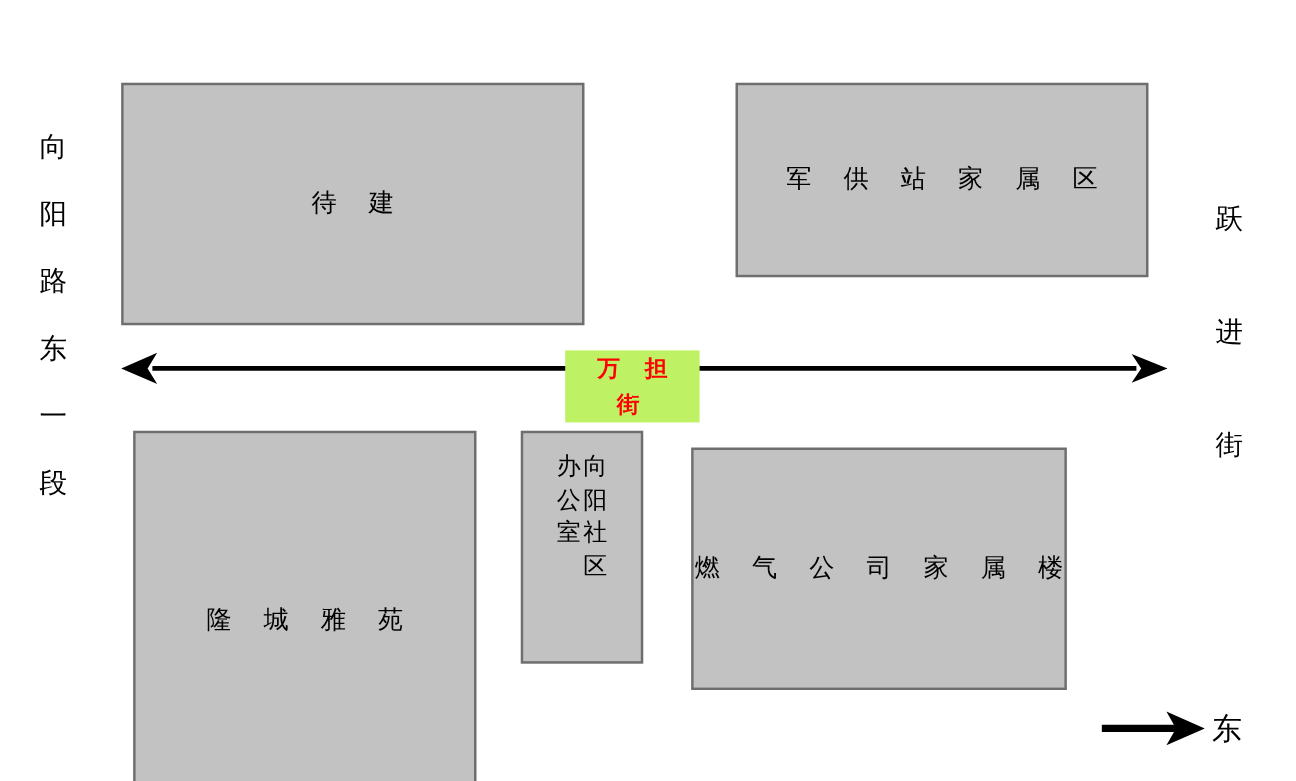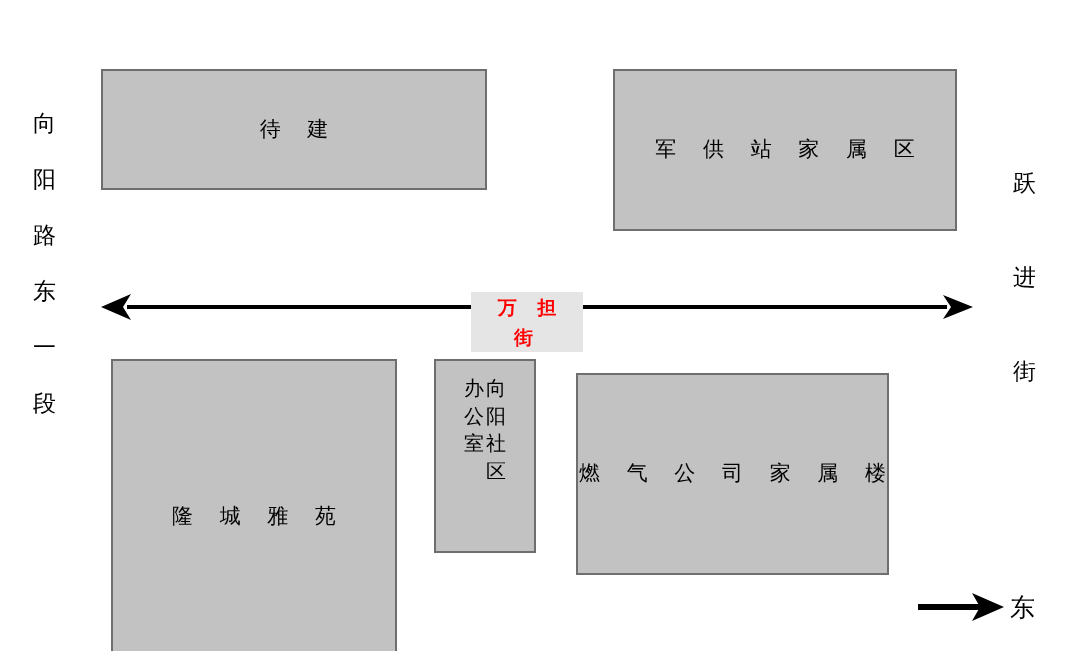--- a/index.html
+++ b/index.html
@@ -32,21 +32,21 @@
   .block-label {
     color: #000000;
     font-size: 21px;
     letter-spacing: 10px;
     text-indent: 10px;
     white-space: nowrap;
     line-height: 1.2;
   }
 
   
-  #block-daijian      { left: 101px; top: 69px;  width: 386px; height: 121px; }
+  #block-daijian      { left: 101px; top: 69px;  width: 386px; height: 202px; }
   #block-junGong      { left: 613px; top: 69px;  width: 344px; height: 162px; }
   #block-longcheng    { left: 111px; top: 359px; width: 286px; height: 316px; }
   #block-community    { left: 434px; top: 359px; width: 102px; height: 194px; }
   #block-ranqi        { left: 576px; top: 373px; width: 313px; height: 202px; }
 
   
   .vcols {
     display: flex;
     flex-direction: row-reverse;
     align-items: flex-start;
@@ -96,21 +96,21 @@
     left: 471px;
     top: 292px;
     width: 112px;
     text-align: center;
     color: #ff0000;
     font-size: 19px;
     letter-spacing: 7px;
     text-indent: 7px;
     font-weight: bold;
     line-height: 30px;
-    background: #e5e5e5;
+    background: #bef264;
   }
 
   
   #compass-east {
     position: absolute;
     left: 918px;
     top: 592px;
     display: flex;
     align-items: center;
     gap: 6px;

